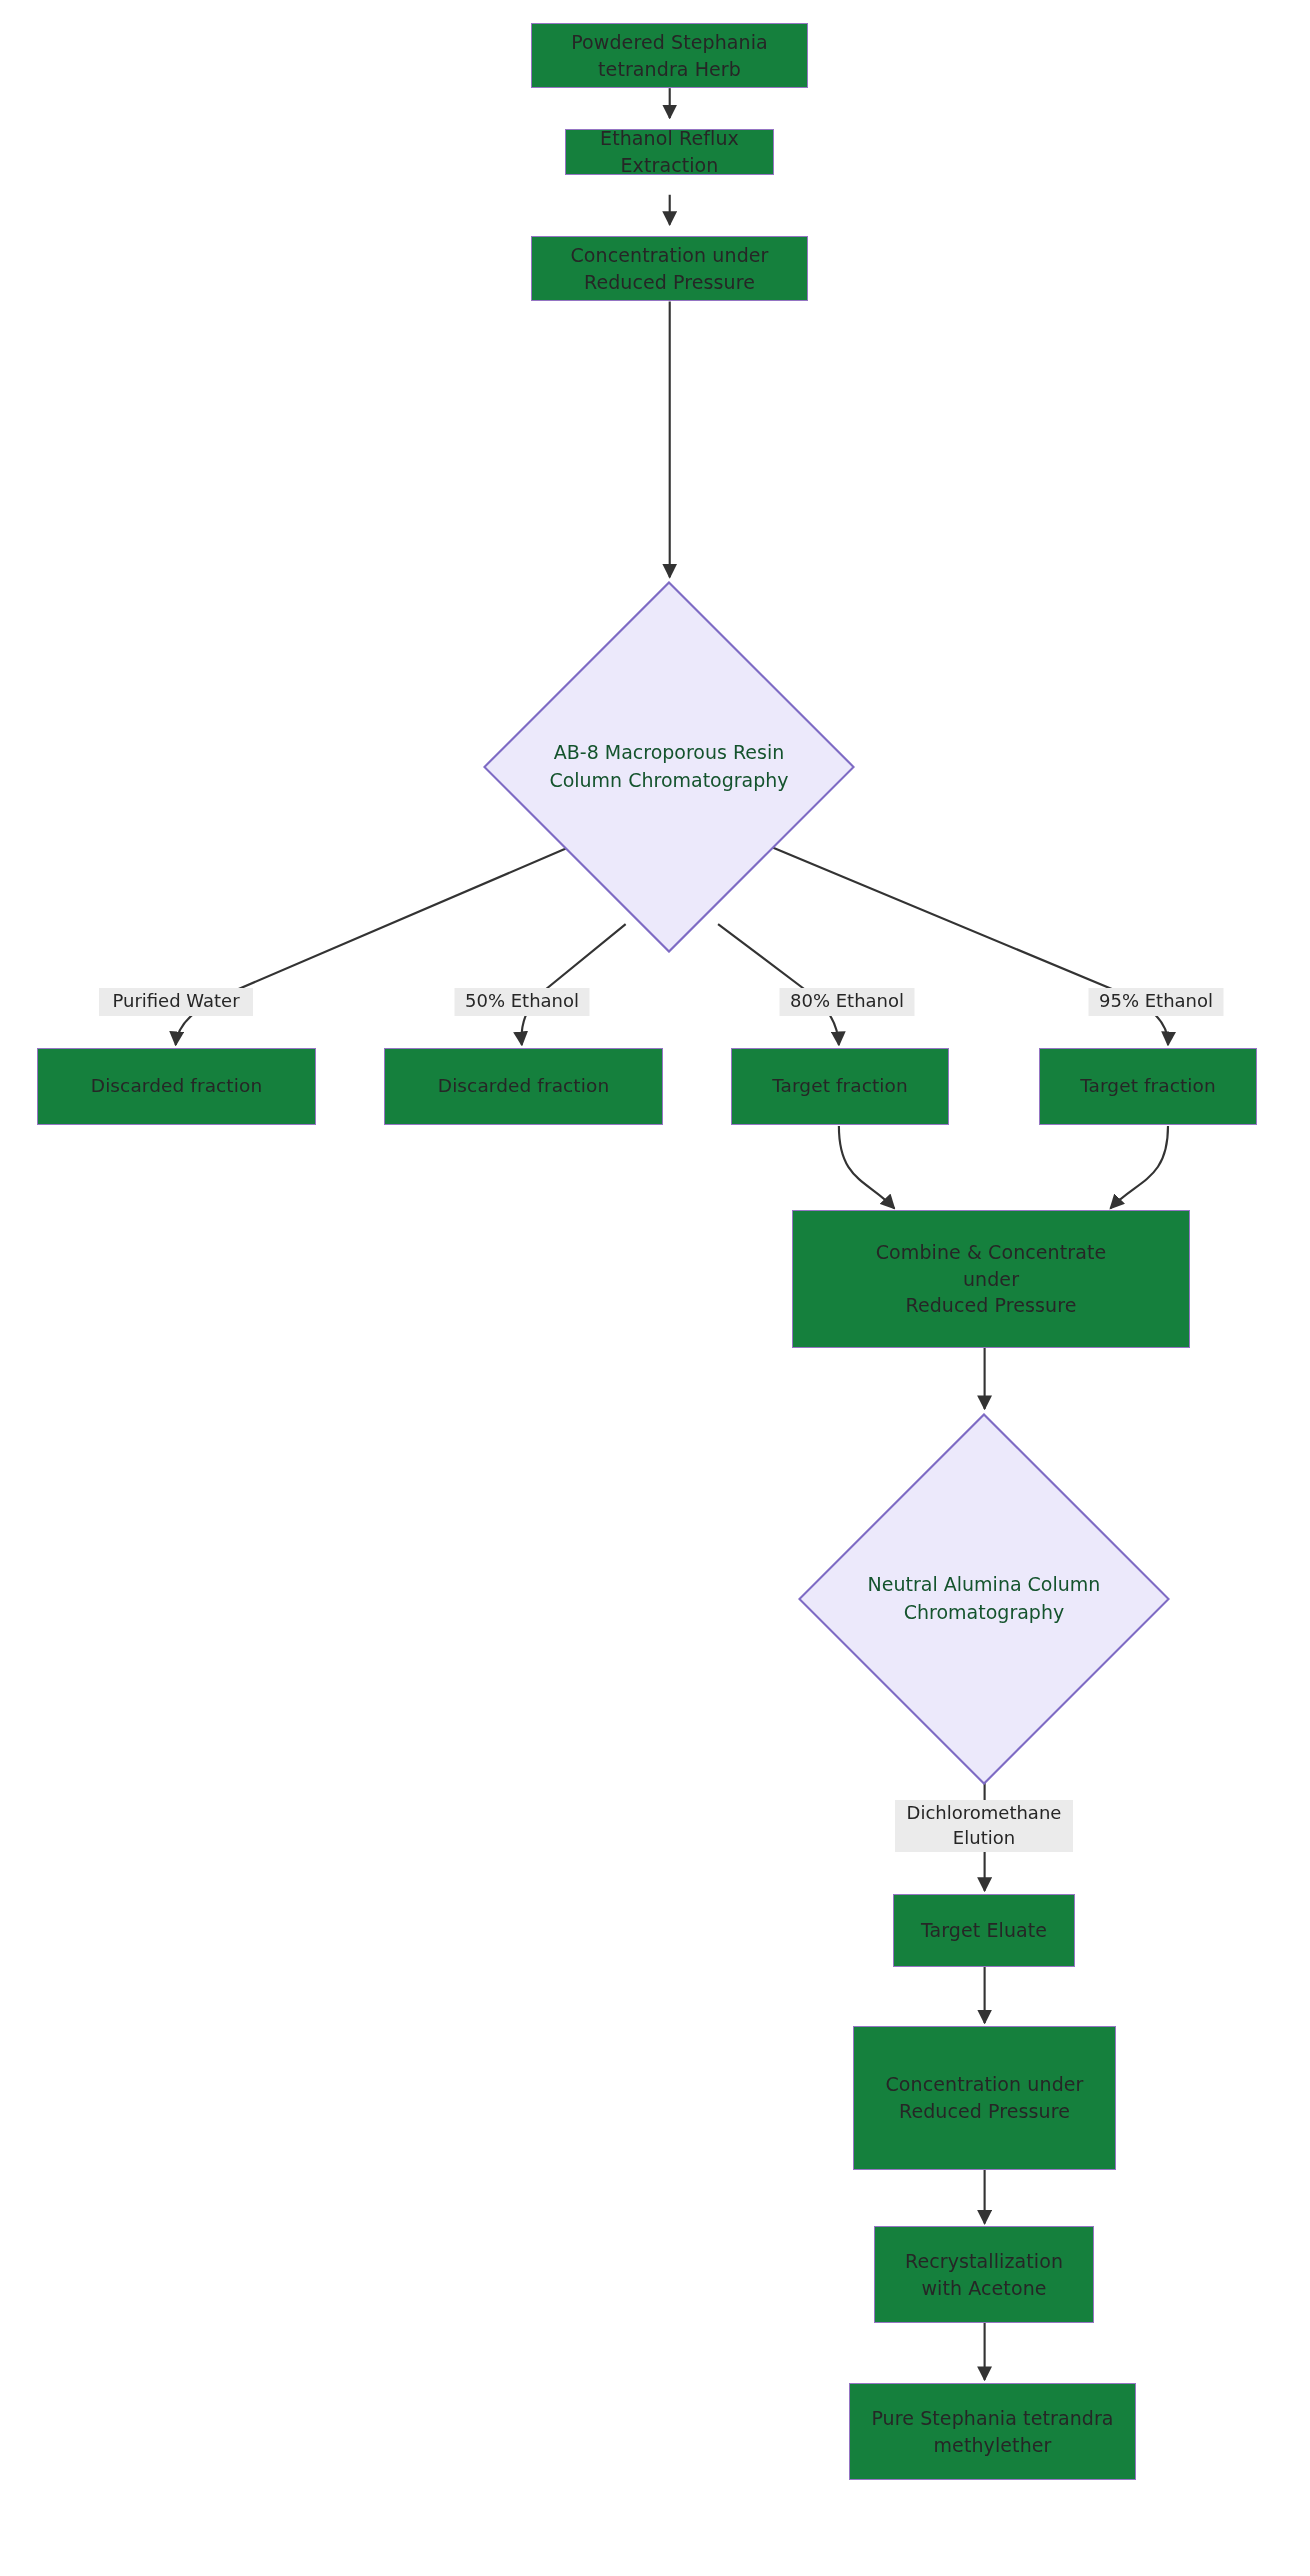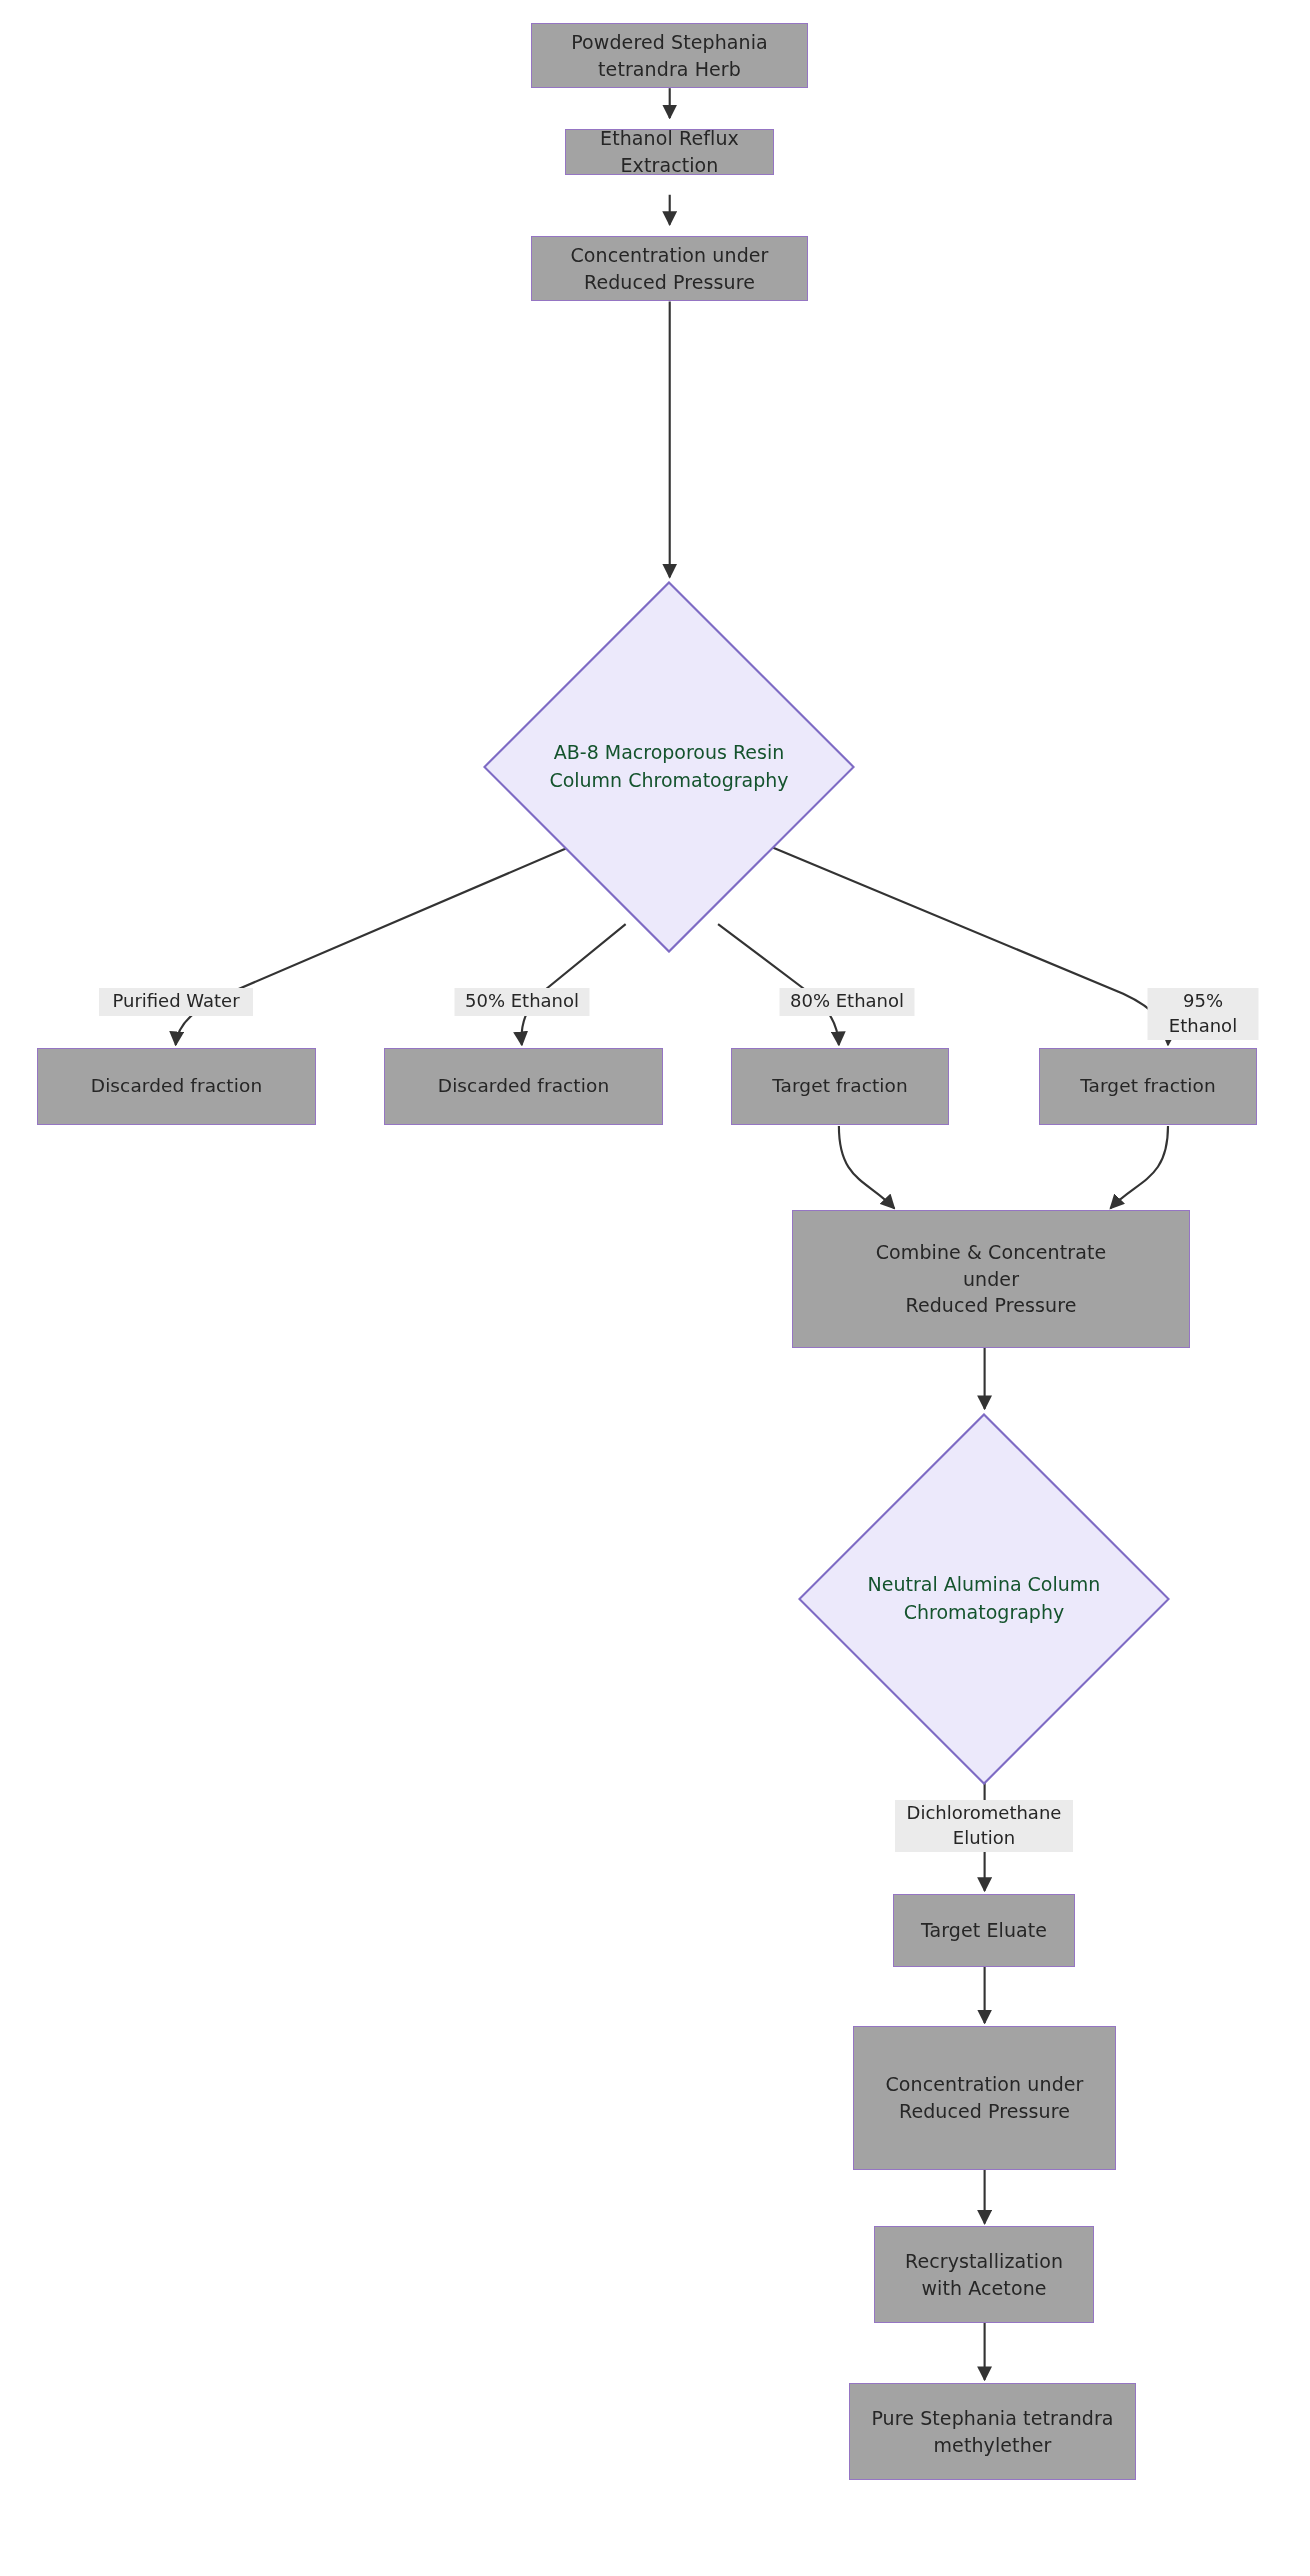--- a/index.html
+++ b/index.html
@@ -26,21 +26,21 @@
     height: 2576px;
     pointer-events: none;
   }
   .node {
     position: absolute;
     box-sizing: border-box;
     display: flex;
     align-items: center;
     justify-content: center;
     text-align: center;
-    background: #a3a3a3;
+    background: #15803d;
     border: 1.4px solid #9575c3;
     color: #262626;
     font-size: 19px;
     line-height: 1.42;
     letter-spacing: 0.1px;
     white-space: pre-line;
     padding: 2.8px 7.1px;
   }
   .node-diamond {
     position: absolute;
@@ -168,19 +168,19 @@
 
   <div class="node" style="left:834px; top:2383px; width:287px; height:97px;margin-left:15px;">Pure Stephania tetrandra
 methylether</div>
 
   <div class="edge-label" style="left:176px; top:988px; width:154px;">Purified Water</div>
 
   <div class="edge-label" style="left:522px; top:988px; width:135px;">50% Ethanol</div>
 
   <div class="edge-label" style="left:847px; top:988px; width:135px;">80% Ethanol</div>
 
-  <div class="edge-label" style="left:1203px; top:988px; width:111px;">95% Ethanol</div>
+  <div class="edge-label" style="left:1156px; top:988px; width:135px;">95% Ethanol</div>
 
   <div class="edge-label" style="left:984px; top:1800px; width:178px;">Dichloromethane
 Elution</div>
 
 </div>
 
 
 </body></html>

